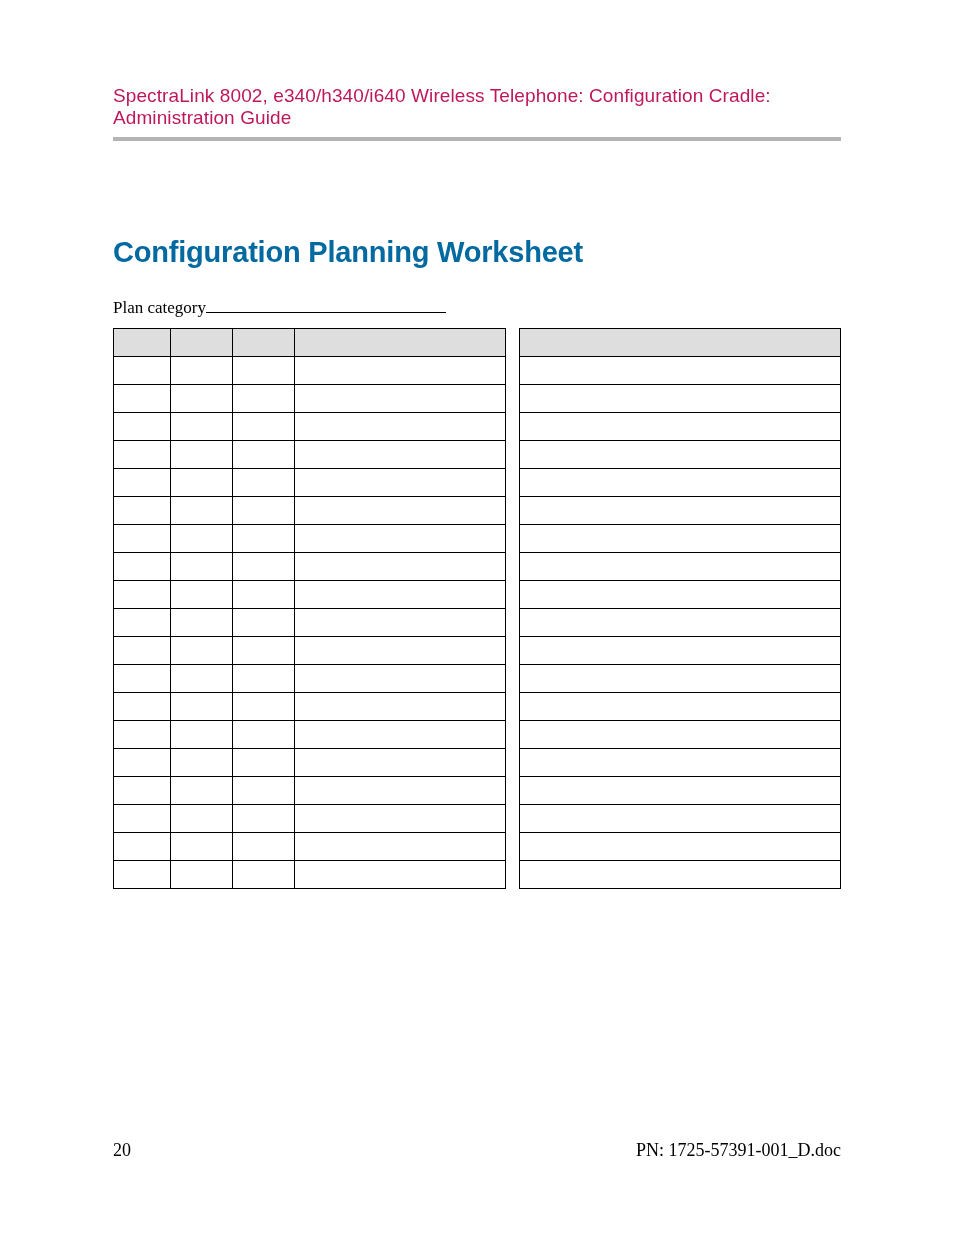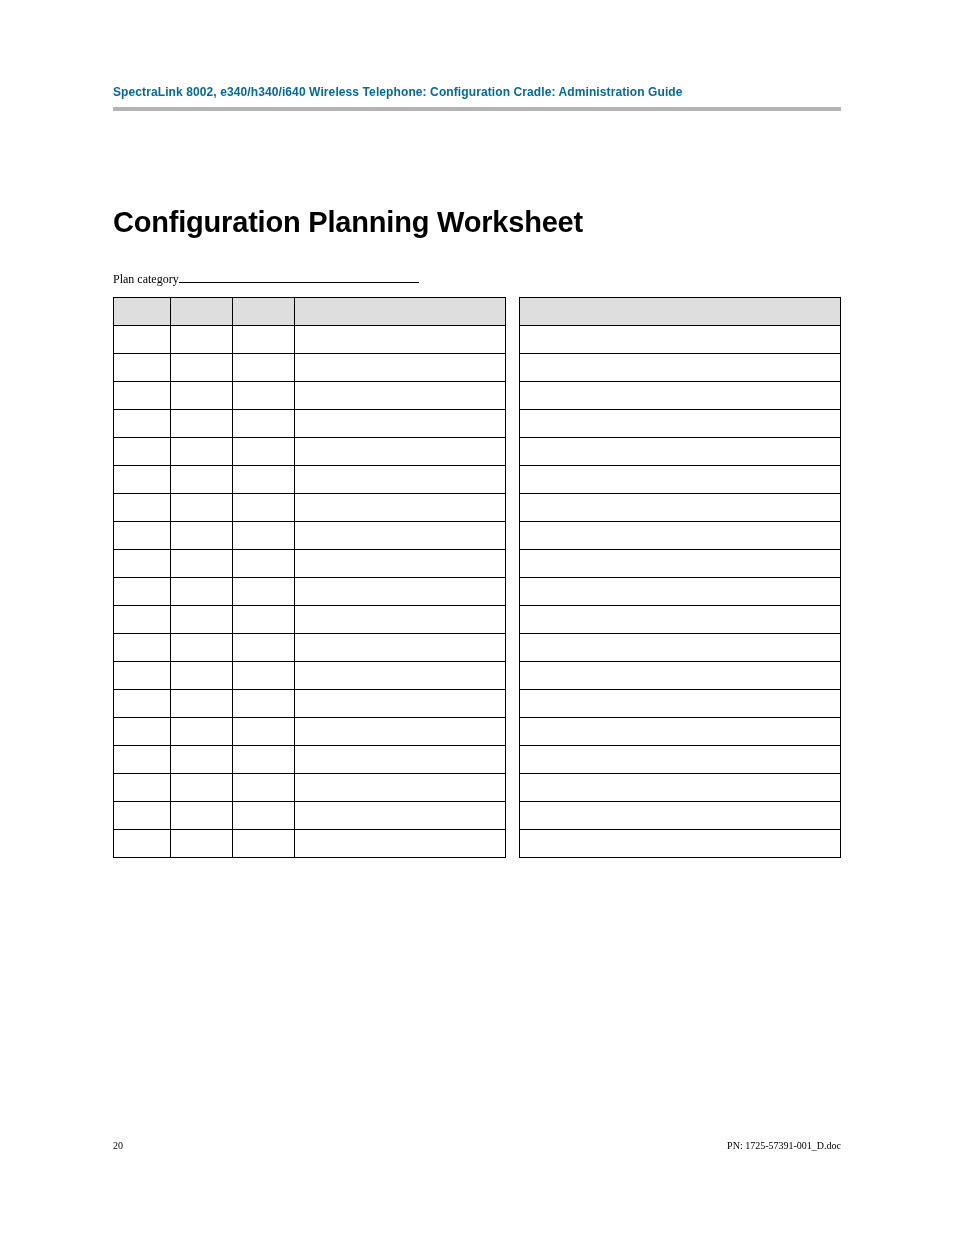--- a/index.html
+++ b/index.html
@@ -11,46 +11,45 @@
     }
     .page {
       position: absolute;
       left: 113px;
       top: 85px;
       width: 728px;
     }
     .running-header {
       font-family: "Arial Narrow", Arial, sans-serif;
       font-stretch: condensed;
-      font-size: 12px;
+      font-size: 19px;
       letter-spacing: 0.1px;
-      color: #0369a1;
+      color: #be185d;
       padding-bottom: 6px;
-      font-weight: bold;
     }
     .rule {
       height: 4px;
       background: #b4b4b4;
       margin-top: 2px;
     }
     .section-title {
       font-family: "Arial Narrow", Arial, sans-serif;
       font-stretch: condensed;
       font-weight: 700;
-      color: #000000;
+      color: #0369a1;
       font-size: 29px;
       letter-spacing: -0.2px;
       margin-top: 95px;
       margin-bottom: 28px;
     }
     .field-row {
       display: flex;
       gap: 55px;
       font-family: Georgia, "Times New Roman", serif;
-      font-size: 12px;
+      font-size: 17px;
       margin-bottom: 10px;
     }
     .field {
       display: flex;
       align-items: baseline;
     }
     .field-label { white-space: nowrap; }
     .field-blank {
       display: inline-block;
       border-bottom: 1px solid #000;
@@ -87,21 +86,21 @@
     }
 
     .footer {
       position: absolute;
       left: 113px;
       width: 728px;
       top: 1140px;
       display: flex;
       justify-content: space-between;
       font-family: Georgia, "Times New Roman", serif;
-      font-size: 10px;
+      font-size: 18px;
       gap: 16px;
     }
   </style>
 </head>
 <body>
 
 <div class="page">
   <div class="running-header">SpectraLink 8002, e340/h340/i640 Wireless Telephone: Configuration Cradle: Administration Guide</div>
   <div class="rule"></div>
 

